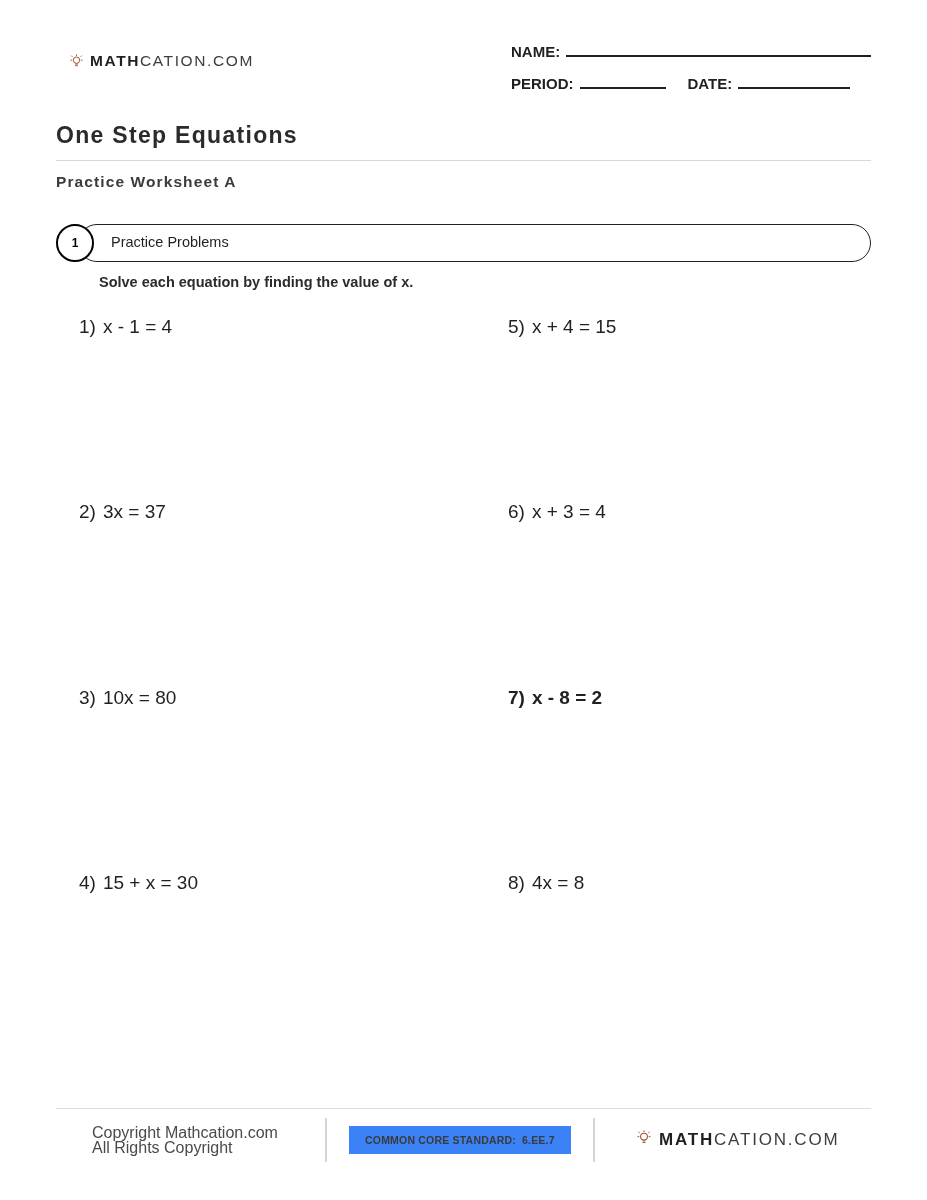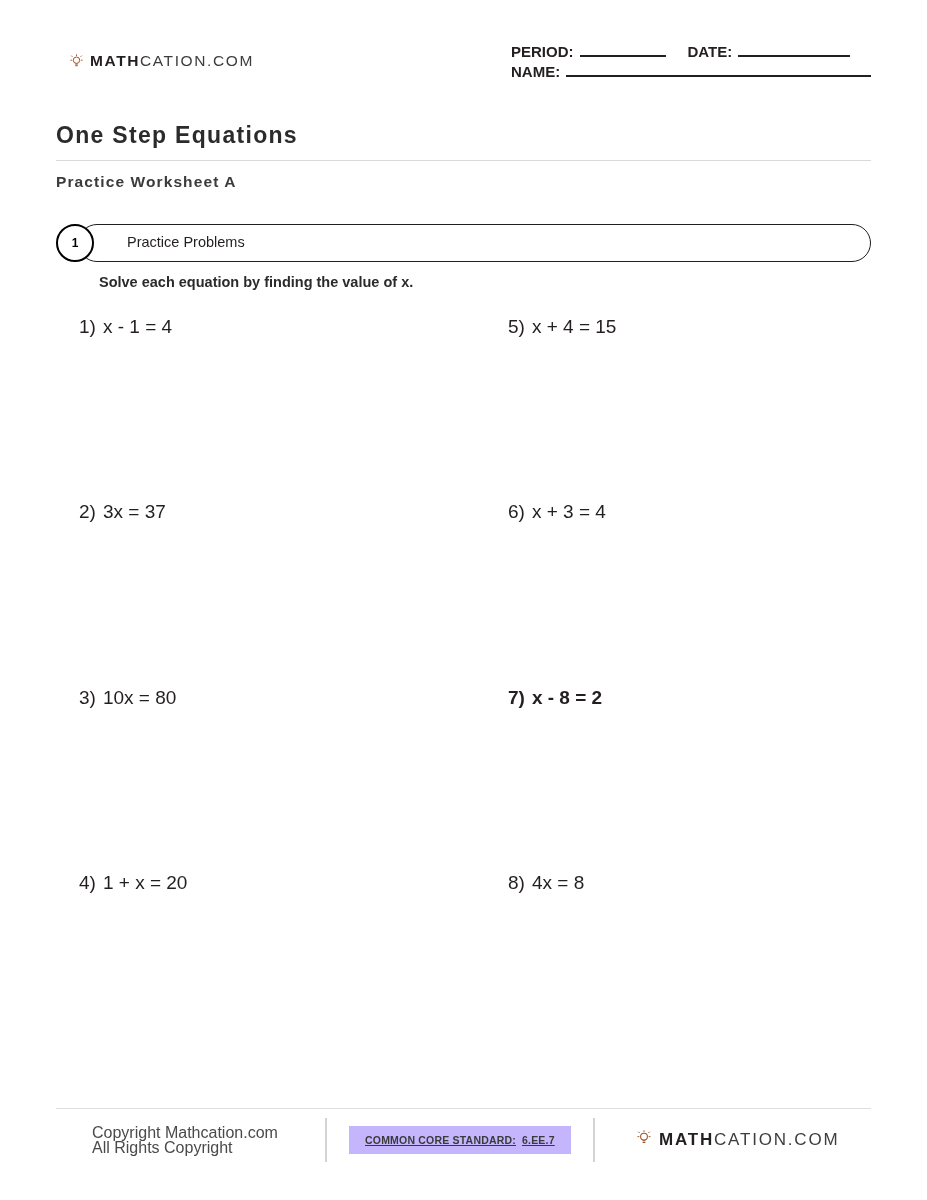--- a/index.html
+++ b/index.html
@@ -109,21 +109,21 @@
     left: 78px;
     right: 56px;
     top: 224px;
     height: 38px;
     border: 1.6px solid #231f20;
     border-radius: 19px;
     box-sizing: border-box;
   }
   .pill-label {
     position: absolute;
-    left: 48px;
+    left: 32px;
     top: 9px;
     font-size: 14.5px;
     color: #231f20;
   }
   .pill-num {
     position: absolute;
     left: 56px;
     top: 224px;
     width: 38px;
     height: 38px;
@@ -194,29 +194,28 @@
     display: flex;
     align-items: center;
     height: 44px;
   }
   .ccs-divider {
     width: 2px;
     height: 44px;
     background: #d4d4d4;
   }
   .ccs-box {
-    background: #c4b5fd;
+    background: #3b82f6;
     padding: 8px 16px;
     margin: 0 22px;
     font-size: 10.5px;
     font-weight: 700;
     color: #3a3a3a;
     letter-spacing: 0.2px;
     white-space: nowrap;
-    text-decoration: underline;
   }
   .ccs-box .code { font-weight: 700; margin-left: 6px; }
   .footer-brand {
     position: absolute;
     left: 637px;
     top: 1130px;
     display: flex;
     align-items: center;
     gap: 8px;
     white-space: nowrap;
@@ -241,31 +240,31 @@
           <line x1="0.4" y1="6.2" x2="2.1" y2="6.2" stroke="#a0522d" stroke-width="0.9"></line>
           <line x1="12.6" y1="6.2" x2="10.9" y2="6.2" stroke="#a0522d" stroke-width="0.9"></line>
         </svg>
       </span>
       <span class="brand-text">
         <span class="b1">MATH</span><span class="b2">CATION.COM</span>
       </span>
     </div>
 
     <div class="namefields">
+      <div class="nf-row r1">
+        <span class="nf-label">NAME:</span>
+        <span class="nf-line"></span>
+      </div>
       <div class="nf-row">
         <span class="nf-label">PERIOD:</span>
         <span class="nf-line short"></span>
         <span class="nf-gap"></span>
         <span class="nf-label">DATE:</span>
         <span class="nf-line mid"></span>
       </div>
-      <div class="nf-row r1">
-        <span class="nf-label">NAME:</span>
-        <span class="nf-line"></span>
-      </div>
     </div>
   </div>
 
   <div class="title">One Step Equations</div>
   <div class="rule"></div>
   <div class="subtitle">Practice Worksheet A</div>
 
   <div class="pill">
     <div class="pill-label">Practice Problems</div>
   </div>
@@ -278,21 +277,21 @@
       <div class="problem" style="top:0px;">
         <span class="p-num">1)</span><span>x - 1 = 4</span>
       </div>
       <div class="problem" style="top:185px;">
         <span class="p-num">2)</span><span>3x = 37</span>
       </div>
       <div class="problem" style="top:371px;">
         <span class="p-num">3)</span><span>10x = 80</span>
       </div>
       <div class="problem" style="top:556px;">
-        <span class="p-num">4)</span><span>1 + x = 20</span>
+        <span class="p-num">4)</span><span>15 + x = 30</span>
       </div>
     </div>
 
     <div class="col col-right">
       <div class="problem" style="top:0px;">
         <span class="p-num">5)</span><span>x + 4 = 15</span>
       </div>
       <div class="problem" style="top:185px;">
         <span class="p-num">6)</span><span>x + 3 = 4</span>
       </div>

